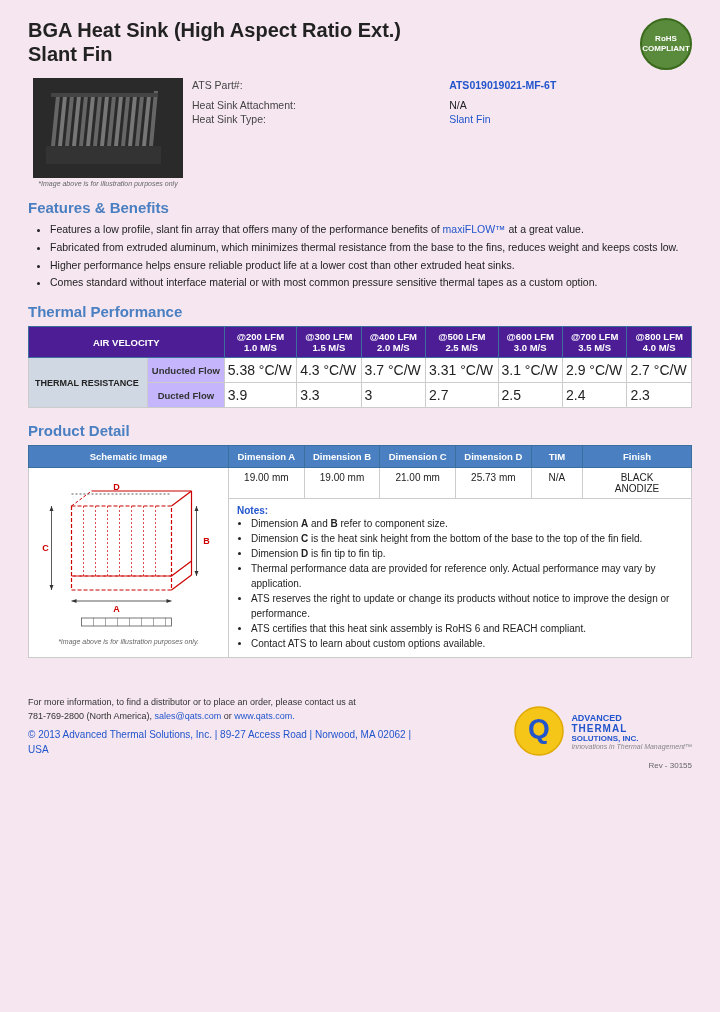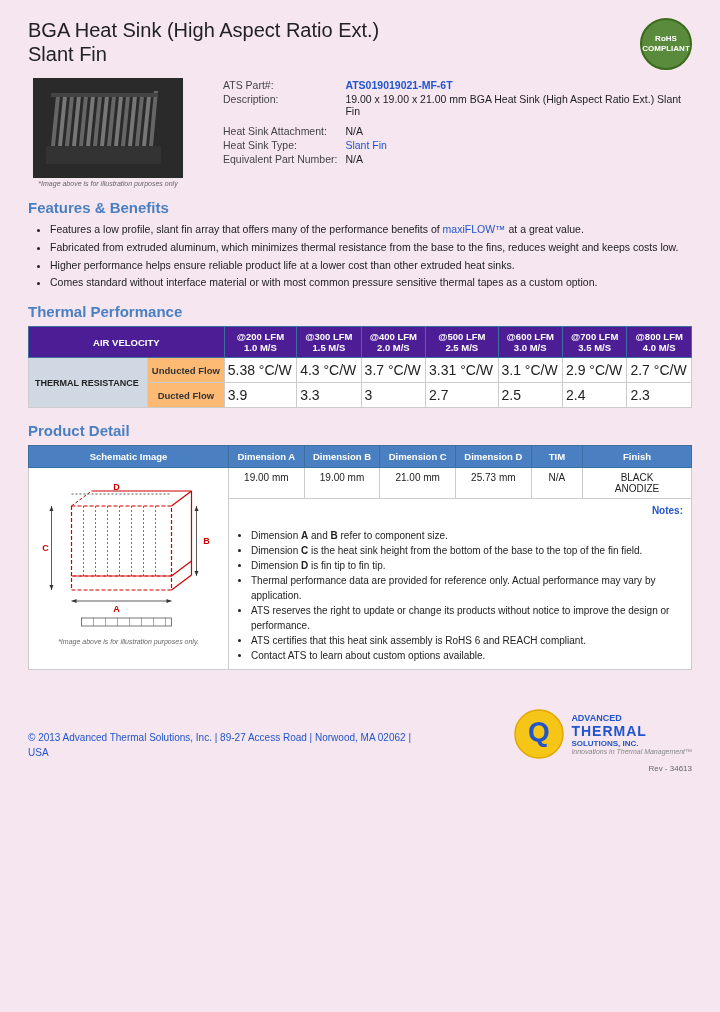--- a/index.html
+++ b/index.html
@@ -7,21 +7,21 @@
       background: #f5e6f0;
       font-family: Arial, sans-serif;
       font-size: 11px;
       color: #222;
       width: 720px;
       min-height: 1012px;
       padding: 18px 28px 10px 28px;
     }
     .page-title {
       font-size: 20px;
-      font-weight: normal;
+      font-weight: bold;
       color: #222;
       line-height: 1.2;
       margin-bottom: 12px;
     }
     .rohs-badge {
       width: 52px;
       height: 52px;
       border-radius: 50%;
       background: #5a8a3c;
       display: flex;
@@ -35,21 +35,21 @@
       text-align: center;
       border: 2px solid #3a6a1c;
     }
     .header-row {
       display: flex;
       justify-content: space-between;
       align-items: flex-start;
     }
     .product-info-section {
       display: flex;
-      gap: 31px;
+      gap: 0;
       margin-bottom: 8px;
     }
     .product-image-box {
       width: 160px;
       min-width: 160px;
       display: flex;
       flex-direction: column;
       align-items: center;
     }
     .product-image {
@@ -133,21 +133,21 @@
       font-weight: bold;
     }
     .thermal-table td {
       border: 1px solid #ccc;
       text-align: left;
       padding: 4px 3px;
       background: white;
       font-size: 14px;
     }
     .thermal-table .row-header {
-      background: #fdba74;
+      background: #c4b5fd;
       text-align: center;
       font-size: 9.5px;
       font-weight: bold;
       color: #333;
     }
     
     .detail-table {
       width: 100%;
       border-collapse: collapse;
       font-size: 10px;
@@ -181,22 +181,21 @@
     }
     .notes-cell {
       text-align: left !important;
       padding: 6px 8px !important;
       font-size: 9.5px;
       vertical-align: top;
     }
     .notes-title {
       font-weight: bold;
       color: #2255cc;
-      margin-bottom: 12px;
-      text-align: right;
+      margin-bottom: 0;
     }
     .notes-list {
       list-style: disc;
       padding-left: 14px;
       line-height: 1.5;
     }
     .notes-list .bold-letter {
       font-weight: bold;
     }
     .footer-section {
@@ -302,37 +301,29 @@
   </div>
 
   <div class="product-specs">
     <table class="spec-table">
       <tbody>
           <tr>
         <td class="spec-label">ATS Part#:</td>
         <td class="spec-value blue">ATS019019021-MF-6T</td>
       </tr>
       <tr>
-        <td class="spec-label">Description:</td>
-        <td class="spec-value">19.00 x 19.00 x 21.00 mm BGA Heat Sink (High Aspect Ratio Ext.) Slant Fin</td>
-      </tr>
-      <tr>
             <td colspan="2" style="height:6px"></td>
           </tr>
       <tr>
         <td class="spec-label">Heat Sink Attachment:</td>
         <td class="spec-value">N/A</td>
       </tr>
       <tr>
         <td class="spec-label">Heat Sink Type:</td>
         <td class="spec-value link">Slant Fin</td>
-      </tr>
-      <tr>
-        <td class="spec-label">Equivalent Part Number:</td>
-        <td class="spec-value">N/A</td>
       </tr>
     </tbody>
       </table>
   </div>
 </div>
 
 <div class="section-title">Features &amp; Benefits</div>
 <ul class="features-list">
   <li>Features a low profile, slant fin array that offers many of the performance benefits of <span class="blue">maxiFLOW™</span> at a great value.</li>
   <li>Fabricated from extruded aluminum, which minimizes thermal resistance from the base to the fins, reduces weight and keeps costs low.</li>
@@ -467,32 +458,39 @@
           <li>Contact ATS to learn about custom options available.</li>
         </ul>
       </td>
     </tr>
   </tbody>
 </table>
 
 <div style="margin-top:30px;">
   <div class="footer-section">
     <div class="footer-left">
+      <div>
+        <span>For more information, to find a distributor or to place an order, please contact us at</span><br>
+        <span>781-769-2800 (North America),</span>
+        <span class="link" style="color:#2255cc;cursor:pointer;">sales@qats.com</span>
+        <span>or</span>
+        <span class="link" style="color:#2255cc;cursor:pointer;">www.qats.com.</span>
+      </div>
       <div class="footer-copyright">© 2013 Advanced Thermal Solutions, Inc. | 89-27 Access Road | Norwood, MA  02062 | USA</div>
     </div>
     <div class="footer-right">
 
       <div class="ats-logo">
         <svg width="52" height="52" viewBox="0 0 52 52">
           <circle cx="26" cy="26" r="24" fill="#f5c518" stroke="#e0a800" stroke-width="1.5"></circle>
           <text x="26" y="33" text-anchor="middle" font-size="28" font-weight="bold" fill="#2255cc" font-family="Arial">Q</text>
         </svg>
         <div class="ats-text-logo">
           <span style="font-size:9px;font-weight:bold;color:#2255cc;">ADVANCED</span>
-          <span style="font-size:14px;font-weight:bold;color:#2255cc;letter-spacing:1px;">THERMAL</span>
+          <span style="font-size:10px;font-weight:bold;color:#2255cc;letter-spacing:1px;">THERMAL</span>
           <span style="font-size:8px;font-weight:bold;color:#2255cc;">SOLUTIONS, INC.</span>
           <span style="font-size:7px;color:#888;font-style:italic;">Innovations in Thermal Management™</span>
         </div>
       </div>
     </div>
   </div>
-  <div class="rev-number">Rev - 34613</div>
+  <div class="rev-number">Rev - 30155</div>
 </div>
 
 </body></html>

